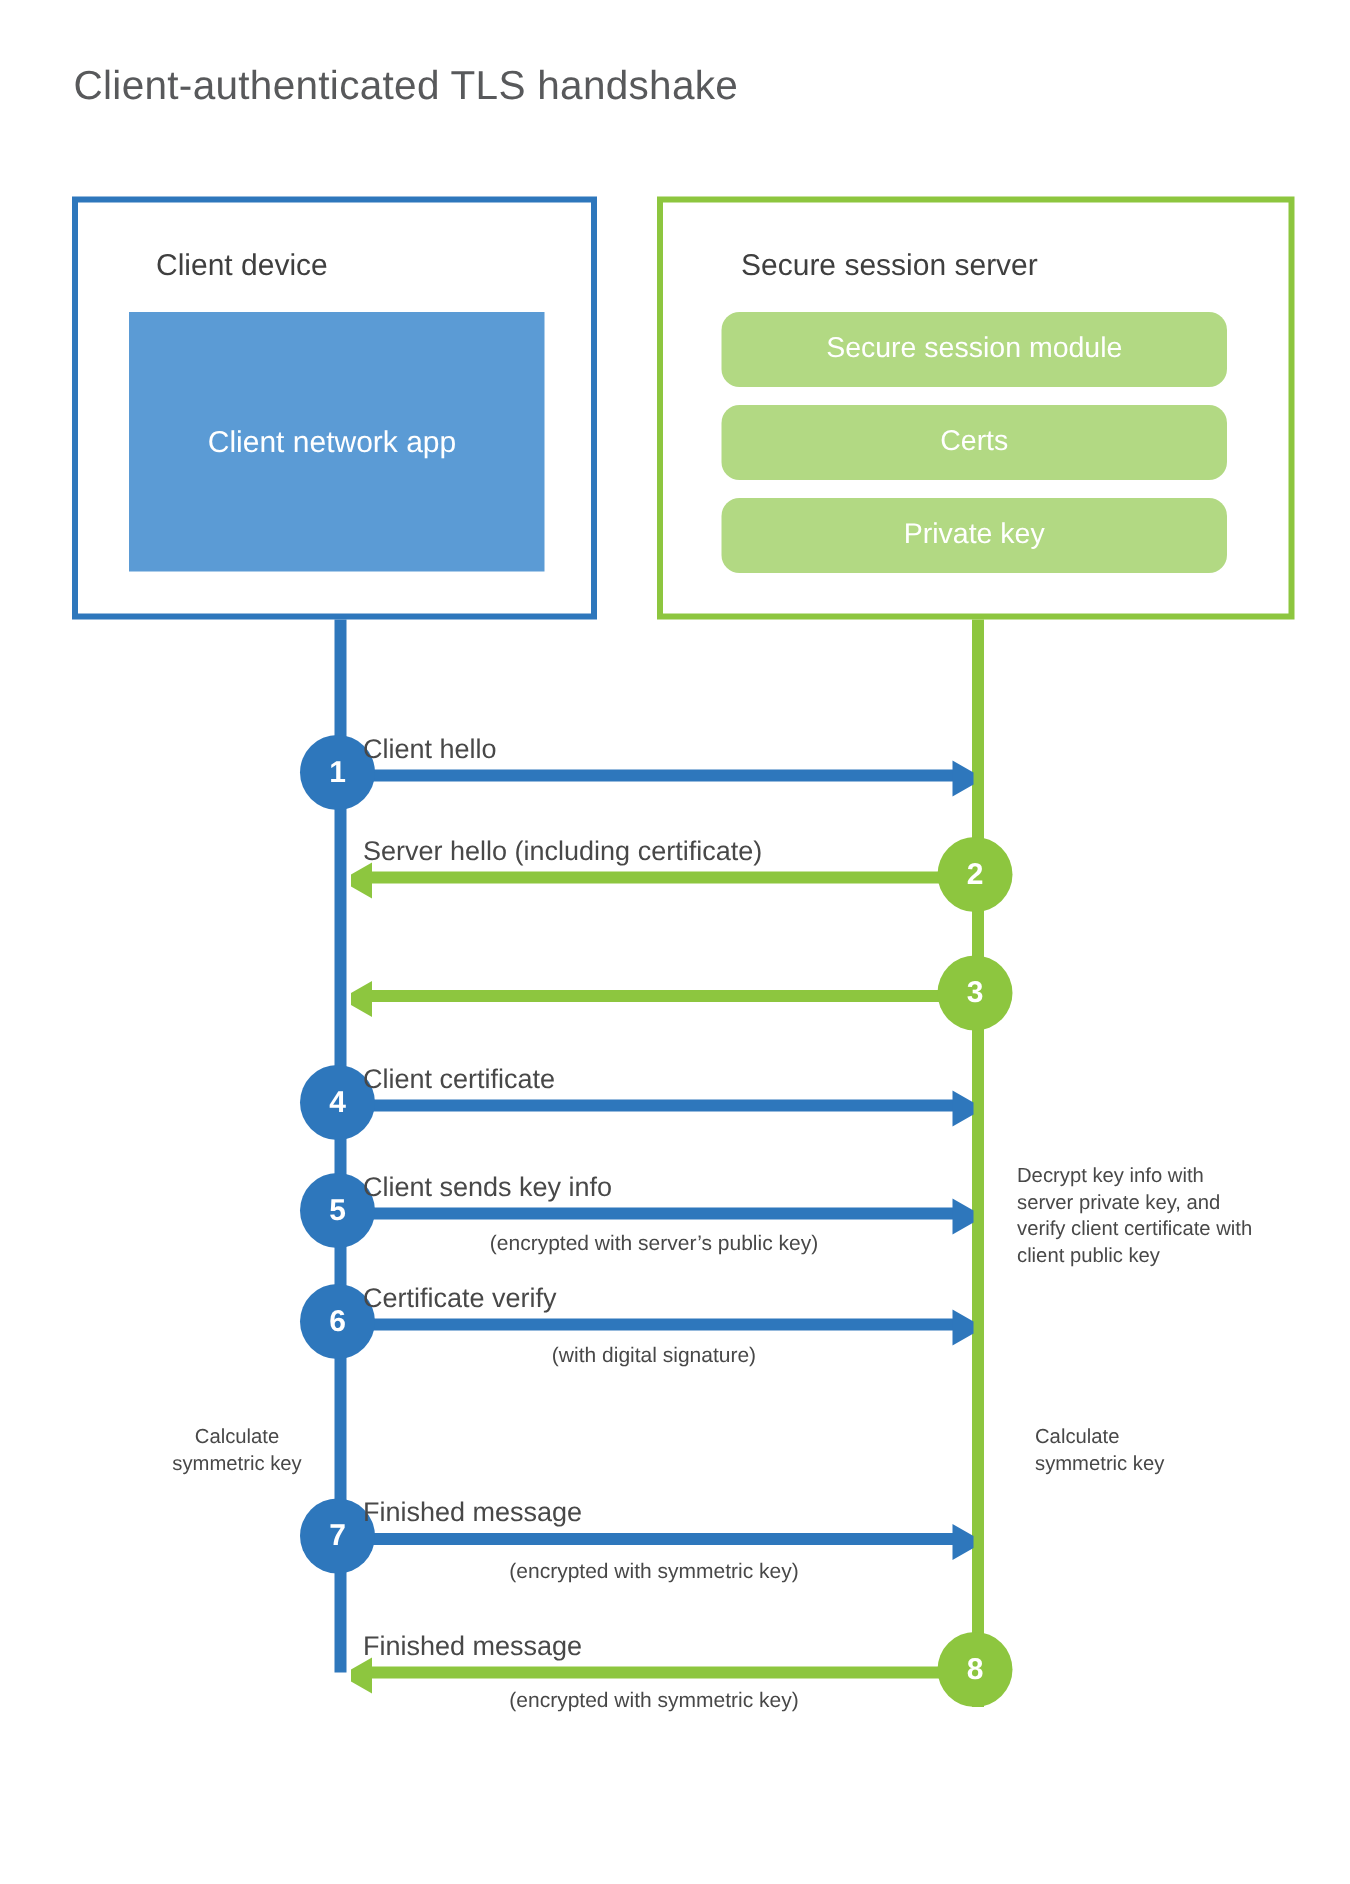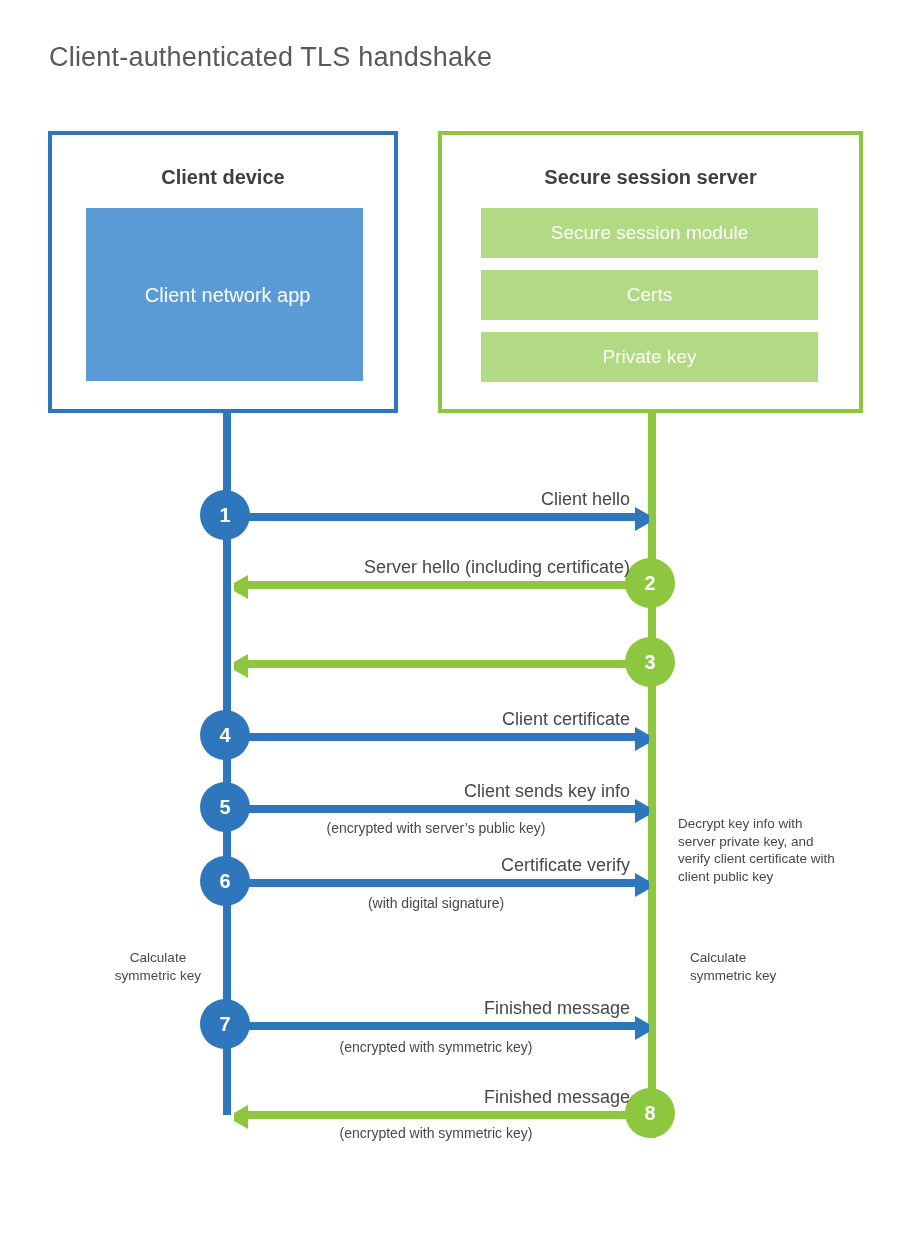--- a/index.html
+++ b/index.html
@@ -15,28 +15,28 @@
   html,body{background:#ffffff;}
   body{font-family:"Liberation Sans","DejaVu Sans",sans-serif;}
   .canvas{position:relative;width:900px;height:1256px;background:#ffffff;overflow:hidden;}
 
   .diagram-title{position:absolute;left:37px;top:30px;font-size:27px;font-weight:300;color:var(--text-title);letter-spacing:.2px;}
 
   
   .actor-box{position:absolute;top:123px;height:282px;background:#fff;}
   .client-box{left:40px;width:350px;border:4px solid var(--blue);}
   .server-box{left:430px;width:425px;border:4px solid var(--green);}
-  .actor-title{margin-top:23px;text-align:center;font-size:20px;font-weight:bold;color:var(--text-dark);}
+  .actor-title{margin-top:23px;text-align:left;font-size:20px;font-weight:normal;color:var(--text-dark);margin-left:44px;}
 
   .app-box{position:absolute;left:78px;top:200px;width:277px;height:173px;background:var(--blue-light);
-           display:flex;align-items:center;justify-content:center;text-align:right;}
+           display:flex;align-items:center;justify-content:center;text-align:left;}
   .app-box span{display:block;width:180px;color:#fff;font-size:20px;line-height:30px;}
 
   .server-bar{position:absolute;left:473px;width:337px;height:50px;background:var(--green-light);
-              display:flex;align-items:center;justify-content:center;color:#fff;font-size:19px;}
+              display:flex;align-items:center;justify-content:center;color:#fff;font-size:19px;border-radius:12px;}
   .bar-1{top:200px;} .bar-2{top:262px;} .bar-3{top:324px;}
 
   
   .lifeline{position:absolute;width:4px;}
   .lifeline.blue{left:215px;top:405px;height:702px;background:var(--blue);}
   .lifeline.green{left:640px;top:405px;height:725px;background:var(--green);}
 
   
   .circle{position:absolute;width:50px;height:50px;border-radius:50%;z-index:3;
           display:flex;align-items:center;justify-content:center;color:#fff;font-size:20px;font-weight:bold;}
@@ -45,25 +45,25 @@
 
   
   .arrow-line{position:absolute;height:4px;z-index:2;}
   .arrow-line.blue{background:var(--blue);}
   .arrow-line.green{background:var(--green);}
   .arrow-head{position:absolute;width:0;height:0;z-index:2;border-top:8px solid transparent;border-bottom:8px solid transparent;}
   .arrow-head.right.blue{border-left:14px solid var(--blue);}
   .arrow-head.left.green{border-right:14px solid var(--green);}
 
   
-  .msg-label{position:absolute;left:230px;width:396px;text-align:right;font-size:18px;color:var(--text-label);z-index:4;}
+  .msg-label{position:absolute;left:230px;width:396px;text-align:left;font-size:18px;color:var(--text-label);z-index:4;}
   .msg-sub{position:absolute;left:230px;width:396px;text-align:center;font-size:14px;color:var(--text-label);z-index:4;}
 
   .side-note{position:absolute;font-size:13.5px;line-height:17.5px;color:var(--text-label);}
-  .note-decrypt{left:666px;top:763px;width:166px;text-align:left;margin-top:40px;}
+  .note-decrypt{left:666px;top:763px;width:166px;text-align:left;}
   .calc-left{left:90px;top:937px;width:120px;text-align:center;}
   .calc-right{left:678px;top:937px;width:120px;text-align:left;}
 </style>
 </head>
 <body>
 
 <div class="canvas">
 
   <div class="diagram-title">Client-authenticated TLS handshake</div>
 

